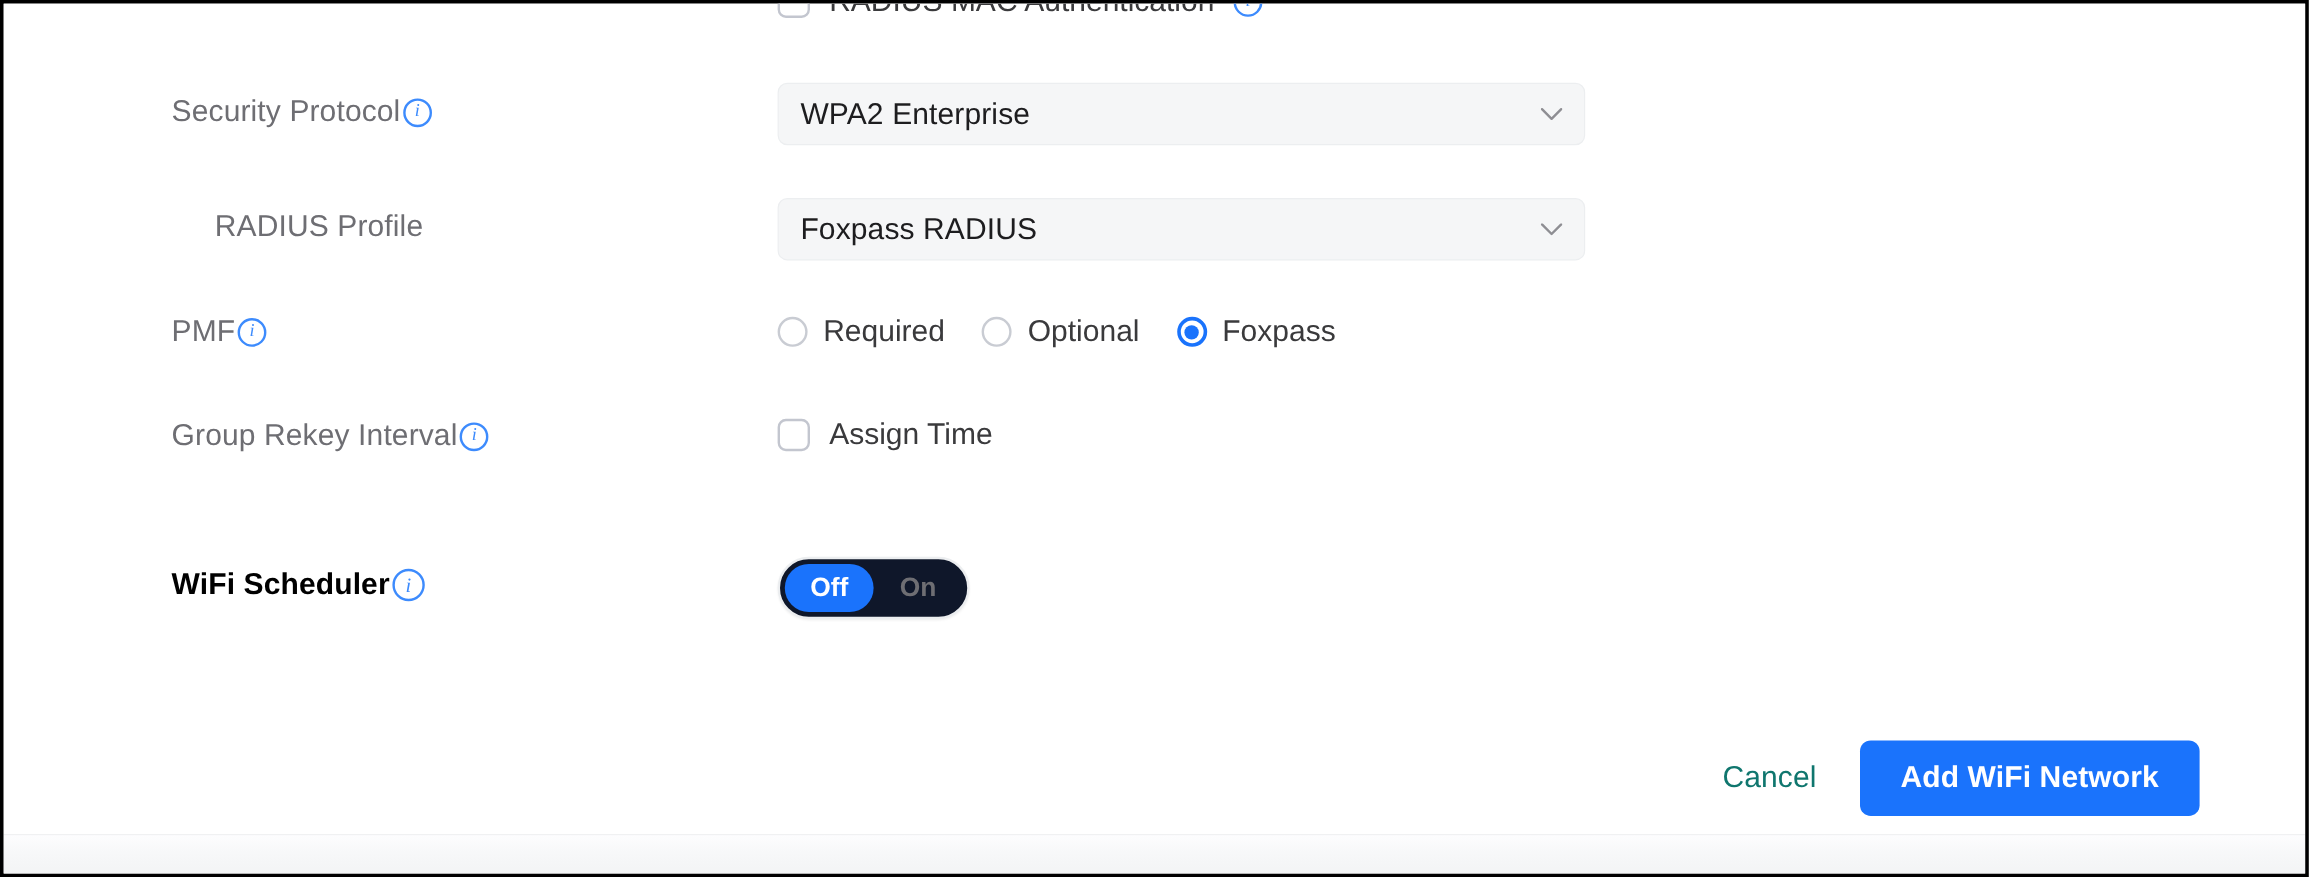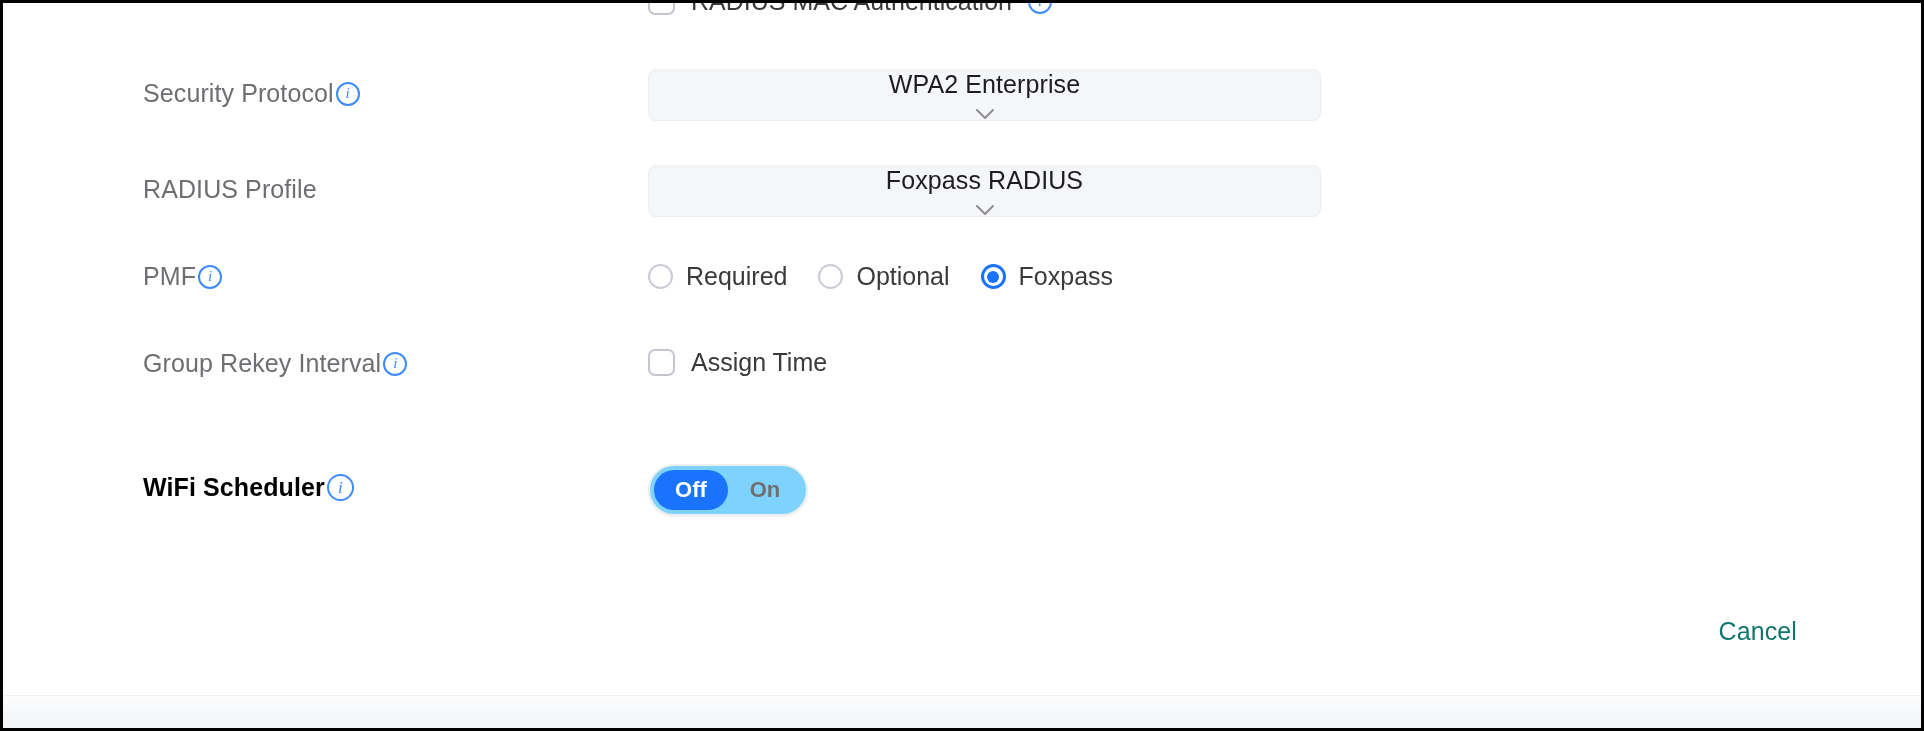--- a/index.html
+++ b/index.html
@@ -96,21 +96,20 @@
     height: 52px;
     background: #f5f6f7;
     border: 1px solid #eceef0;
     border-radius: 8px;
     box-sizing: border-box;
     display: flex;
     align-items: center;
     justify-content: space-between;
     padding: 0 18px 0 18px;
     cursor: pointer;
-    flex-direction: column;
   }
   .select .sel-value {
     font-size: 25px;
     color: #1d1d1f;
     letter-spacing: 0.1px;
   }
   .chev {
     width: 18px;
     height: 11px;
     flex: none;
@@ -181,21 +180,21 @@
     white-space: nowrap;
   }
 
   
   .seg-toggle {
     display: inline-flex;
     align-items: center;
     height: 52px;
     padding: 4px;
     box-sizing: border-box;
-    background: #7dd3fc;
+    background: #0f172a;
     border: 2px solid #eceef0;
     border-radius: 26px;
     box-shadow: 0 1px 2px rgba(0,0,0,0.06);
   }
   .seg {
     height: 100%;
     min-width: 74px;
     padding: 0 18px;
     border-radius: 22px;
     display: flex;
@@ -289,21 +288,21 @@
           <span class="chev">
             <svg width="18" height="11" viewBox="0 0 18 11" fill="none">
               <path d="M1 1L9 9L17 1" stroke="#8e8e93" stroke-width="2" stroke-linecap="round" stroke-linejoin="round"></path>
             </svg>
           </span>
         </div>
       </div>
     </div>
 
     <div class="form-row" style="top:188px;">
-      <div class="row-label" style="top:-16px;">
+      <div class="row-label" style="top:-16px;margin-left:36px;">
         <span class="lbl-text">RADIUS Profile</span>
       </div>
       <div class="row-field" style="top:-26px;">
         <div class="select">
           <span class="sel-value">Foxpass RADIUS</span>
           <span class="chev">
             <svg width="18" height="11" viewBox="0 0 18 11" fill="none">
               <path d="M1 1L9 9L17 1" stroke="#8e8e93" stroke-width="2" stroke-linecap="round" stroke-linejoin="round"></path>
             </svg>
           </span>
@@ -355,18 +354,19 @@
       <div class="row-field" style="top:-26px;">
         <div class="seg-toggle">
           <div class="seg active">Off</div>
           <div class="seg">On</div>
         </div>
       </div>
     </div>
 
     <div class="actions">
       <button class="btn-cancel">Cancel</button>
+      <button class="btn-primary">Add WiFi Network</button>
     </div>
 
   </div>
 
   <div class="bottom-strip"></div>
 </div>
 
 </body></html>

